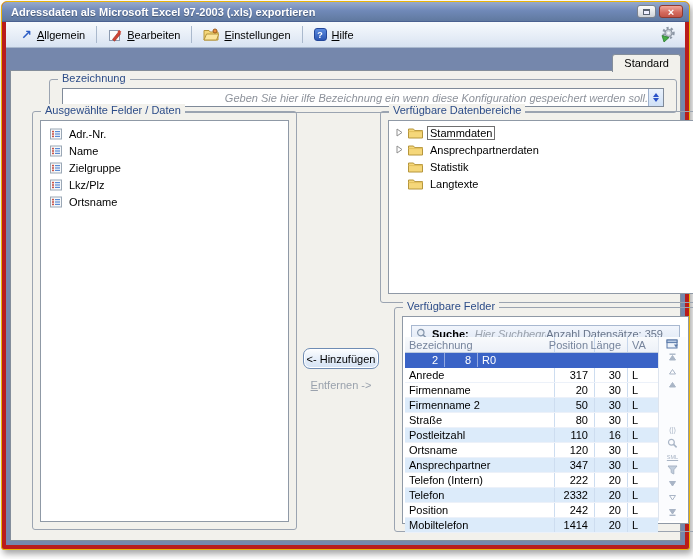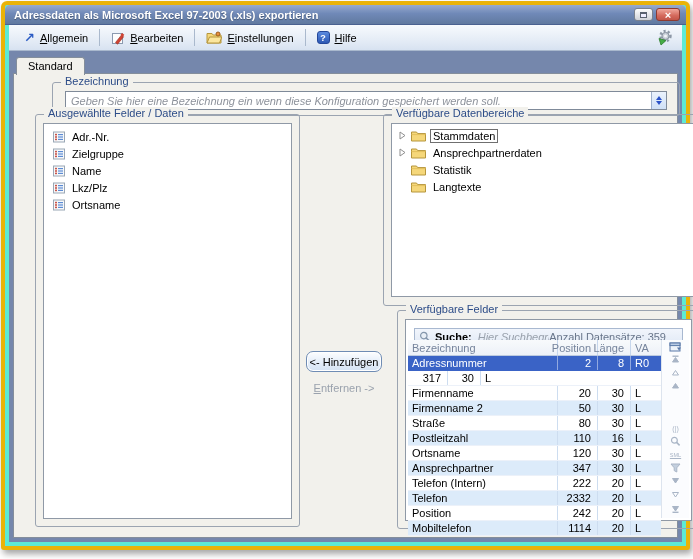--- a/index.html
+++ b/index.html
@@ -1,20 +1,20 @@
 <!DOCTYPE html>
 <html><head>
 <meta charset="utf-8">
 <style>
   html,body{margin:0;padding:0;background:#fff;width:693px;height:559px;overflow:hidden;
     font-family:"Liberation Sans","DejaVu Sans",sans-serif;font-size:11px;color:#000;}
   *{box-sizing:border-box;}
 
   .window{position:absolute;left:1px;top:1px;width:689px;height:549px;
-    background:#5eead4;border:4px solid #eab308;border-radius:6px 6px 3px 3px;
+    background:#b91c1c;border:1px solid #eab308;border-radius:6px 6px 3px 3px;
     box-shadow:2px 4px 6px rgba(0,0,0,.35);padding:0 4px 4px 4px;}
 
   
   .titlebar{height:20px;margin:0 -4px;padding:0 6px 0 9px;display:flex;align-items:center;
     background:linear-gradient(#97aacd,#7089b8 45%,#60799f);border-radius:5px 5px 0 0;
     border-bottom:1px solid #4a6190;}
   .title-text{color:#fff;font-weight:bold;font-size:11px;text-shadow:0 1px 1px rgba(0,0,0,.35);
     flex:1;white-space:nowrap;overflow:hidden;}
   .cap-btn{height:13px;border-radius:3px;margin-left:3px;display:flex;align-items:center;justify-content:center;}
   .cap-restore{width:19px;background:linear-gradient(#fdfdfd,#cfd2d8);border:1px solid #7b828e;}
@@ -28,21 +28,21 @@
   .tb-btn{display:flex;align-items:center;gap:5px;padding:2px 7px;border-radius:3px;cursor:default;}
   .tb-sep{width:1px;height:17px;background:#aab9cd;margin:0 4px;}
   .tb-spacer{flex:1;}
   .icon{display:inline-flex;align-items:center;justify-content:center;}
   .help-badge{width:13px;height:13px;border-radius:3px;background:linear-gradient(#5b8ade,#2d58b4);
     border:1px solid #24479a;color:#fff;font-weight:bold;font-size:9px;
     display:flex;align-items:center;justify-content:center;}
   .arrow-ne{color:#2b5cc4;font-weight:bold;font-size:13px;line-height:12px;}
 
   
-  .content{position:absolute;left:4px;right:4px;top:46px;bottom:4px;background:#7587ac;padding:5px 4px 4px 4px;}
+  .content{position:absolute;left:4px;right:4px;top:46px;bottom:4px;background:#7587ac;padding:5px 4px 4px 4px;text-align:right;}
   .tabstrip{height:18px;padding-left:3px;position:relative;z-index:2;}
   .tab{display:inline-block;background:#f2f1ec;border:1px solid #848e9b;border-bottom:none;
     border-radius:3px 3px 0 0;padding:2px 11px 3px 11px;position:relative;top:1px;}
   .tabpage{position:absolute;left:4px;right:4px;top:22px;bottom:4px;background:#f2f1ec;
     border:1px solid #848e9b;}
 
   
   .groupbox{position:absolute;border:1px solid #9ba4b1;border-radius:3px;}
   .gb-label{position:absolute;top:-8px;left:8px;background:#f2f1ec;padding:0 4px;color:#2c4c88;white-space:nowrap;}
   .innerbox{position:absolute;background:#fff;border:1px solid #8f99a6;}
@@ -165,21 +165,21 @@
 
   <div class="content">
     <div class="tabstrip">
       <span class="tab">Standard</span>
     </div>
     <div class="tabpage">
 
       <div class="groupbox gb-bez">
         <span class="gb-label">Bezeichnung</span>
         <div class="combo">
-          <span class="combo-text">Geben Sie hier eine Bezeichnung ein wenn diese Konfiguration gespeichert werden soll.</span>
+          <span class="combo-text">Geben Sie hier ilfe Bezeichnung ein wenn diese Konfiguration gespeichert werden soll.</span>
           <span class="combo-spin">
             <span class="spin-up"></span>
             <span class="spin-dn"></span>
           </span>
         </div>
       </div>
 
       <div class="groupbox gb-left">
         <span class="gb-label">Ausgewählte Felder / Daten</span>
         <div class="innerbox">
@@ -202,35 +202,35 @@
                 <svg width="12" height="12" viewBox="0 0 12 12">
                   <rect x="0.5" y="1" width="11" height="10" fill="#f7f9fb" stroke="#9aa7b5"></rect>
                   <rect x="2" y="2.8" width="2" height="1.6" fill="#c9564a"></rect>
                   <rect x="2" y="5.2" width="2" height="1.6" fill="#c9564a"></rect>
                   <rect x="2" y="7.6" width="2" height="1.6" fill="#c9564a"></rect>
                   <rect x="5" y="3" width="5" height="1.2" fill="#5b8bd4"></rect>
                   <rect x="5" y="5.4" width="5" height="1.2" fill="#5b8bd4"></rect>
                   <rect x="5" y="7.8" width="5" height="1.2" fill="#5b8bd4"></rect>
                 </svg>
               </span>
-              <span>Zielgruppe</span>
+              <span>Name</span>
             </div>
             <div class="list-item">
               <span class="icon">
                 <svg width="12" height="12" viewBox="0 0 12 12">
                   <rect x="0.5" y="1" width="11" height="10" fill="#f7f9fb" stroke="#9aa7b5"></rect>
                   <rect x="2" y="2.8" width="2" height="1.6" fill="#c9564a"></rect>
                   <rect x="2" y="5.2" width="2" height="1.6" fill="#c9564a"></rect>
                   <rect x="2" y="7.6" width="2" height="1.6" fill="#c9564a"></rect>
                   <rect x="5" y="3" width="5" height="1.2" fill="#5b8bd4"></rect>
                   <rect x="5" y="5.4" width="5" height="1.2" fill="#5b8bd4"></rect>
                   <rect x="5" y="7.8" width="5" height="1.2" fill="#5b8bd4"></rect>
                 </svg>
               </span>
-              <span>Name</span>
+              <span>Zielgruppe</span>
             </div>
             <div class="list-item">
               <span class="icon">
                 <svg width="12" height="12" viewBox="0 0 12 12">
                   <rect x="0.5" y="1" width="11" height="10" fill="#f7f9fb" stroke="#9aa7b5"></rect>
                   <rect x="2" y="2.8" width="2" height="1.6" fill="#c9564a"></rect>
                   <rect x="2" y="5.2" width="2" height="1.6" fill="#c9564a"></rect>
                   <rect x="2" y="7.6" width="2" height="1.6" fill="#c9564a"></rect>
                   <rect x="5" y="3" width="5" height="1.2" fill="#5b8bd4"></rect>
                   <rect x="5" y="5.4" width="5" height="1.2" fill="#5b8bd4"></rect>
@@ -332,26 +332,26 @@
           <div class="gridwrap">
             <div class="grid">
               <div class="g-header">
                   <span class="cell c-name">Bezeichnung</span>
                   <span class="cell c-pos">Position</span>
                   <span class="cell c-len">Länge</span>
                   <span class="cell c-va">VA</span>
                 </div>
               <div>
                   <div class="g-row selected">
-                    <span class="cell c-name">Adressnummer</span>
                     <span class="cell c-pos">2</span>
                     <span class="cell c-len">8</span>
                     <span class="cell c-va">R0</span>
                   </div>
                   <div class="g-row">
+                    <span class="cell c-name">Anrede</span>
                     <span class="cell c-pos">317</span>
                     <span class="cell c-len">30</span>
                     <span class="cell c-va">L</span>
                   </div>
                   <div class="g-row">
                     <span class="cell c-name">Firmenname</span>
                     <span class="cell c-pos">20</span>
                     <span class="cell c-len">30</span>
                     <span class="cell c-va">L</span>
                   </div>
@@ -398,21 +398,21 @@
                     <span class="cell c-va">L</span>
                   </div>
                   <div class="g-row">
                     <span class="cell c-name">Position</span>
                     <span class="cell c-pos">242</span>
                     <span class="cell c-len">20</span>
                     <span class="cell c-va">L</span>
                   </div>
                   <div class="g-row">
                     <span class="cell c-name">Mobiltelefon</span>
-                    <span class="cell c-pos">1114</span>
+                    <span class="cell c-pos">1414</span>
                     <span class="cell c-len">20</span>
                     <span class="cell c-va">L</span>
                   </div>
                 </div>
             </div>
             <div class="navstrip">
                 <span class="nav-ico">
                   <svg width="13" height="11" viewBox="0 0 13 11">
                     <rect x="1" y="1" width="10" height="8" fill="#eef3fa" stroke="#5a79a8"></rect>
                     <rect x="1" y="1" width="10" height="2.6" fill="#b9cbe4" stroke="#5a79a8"></rect>

